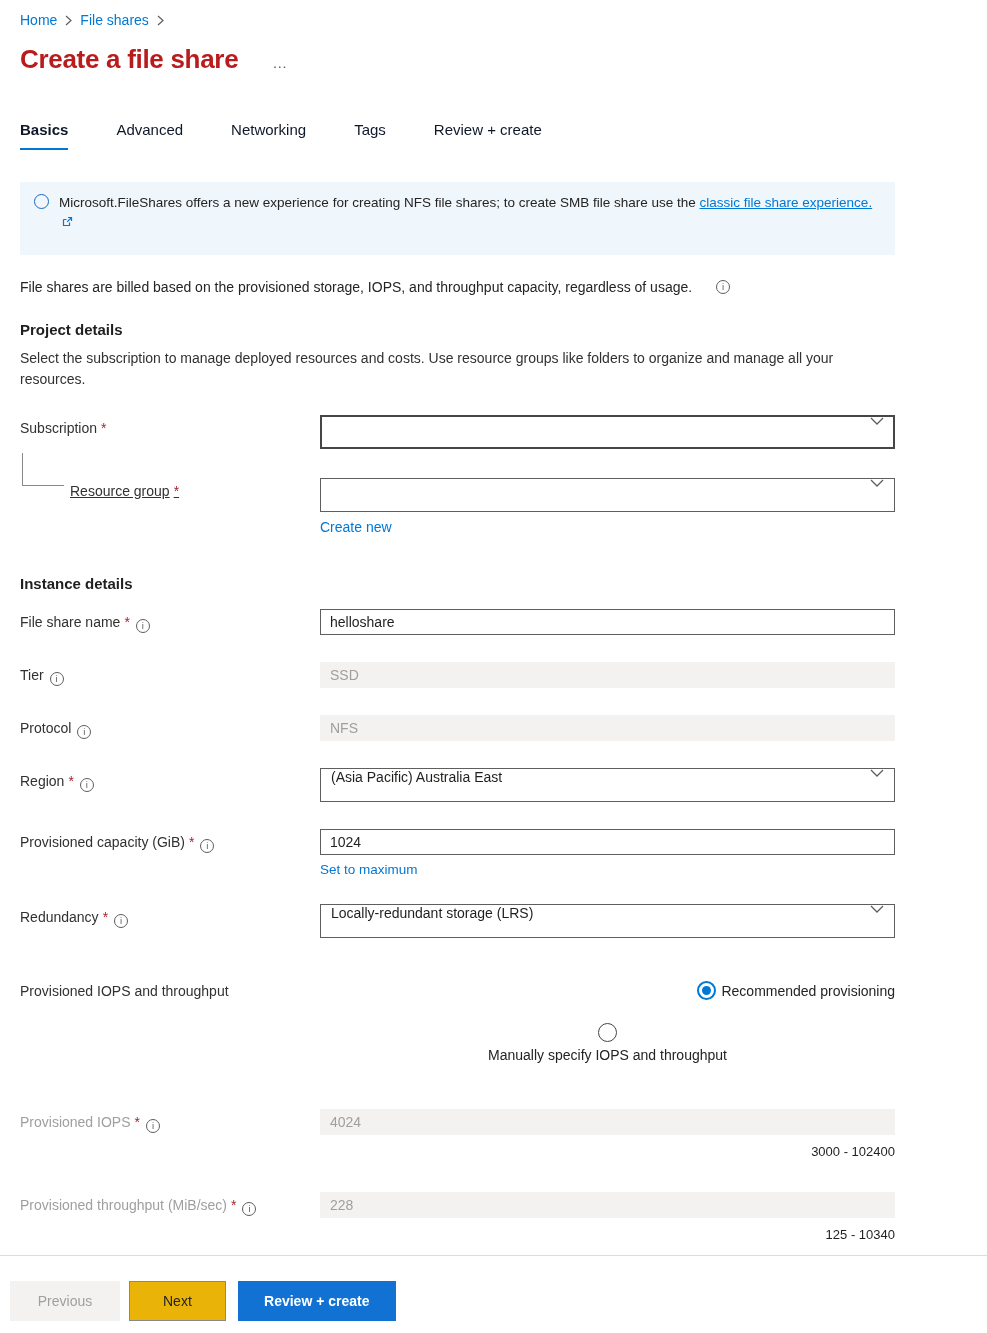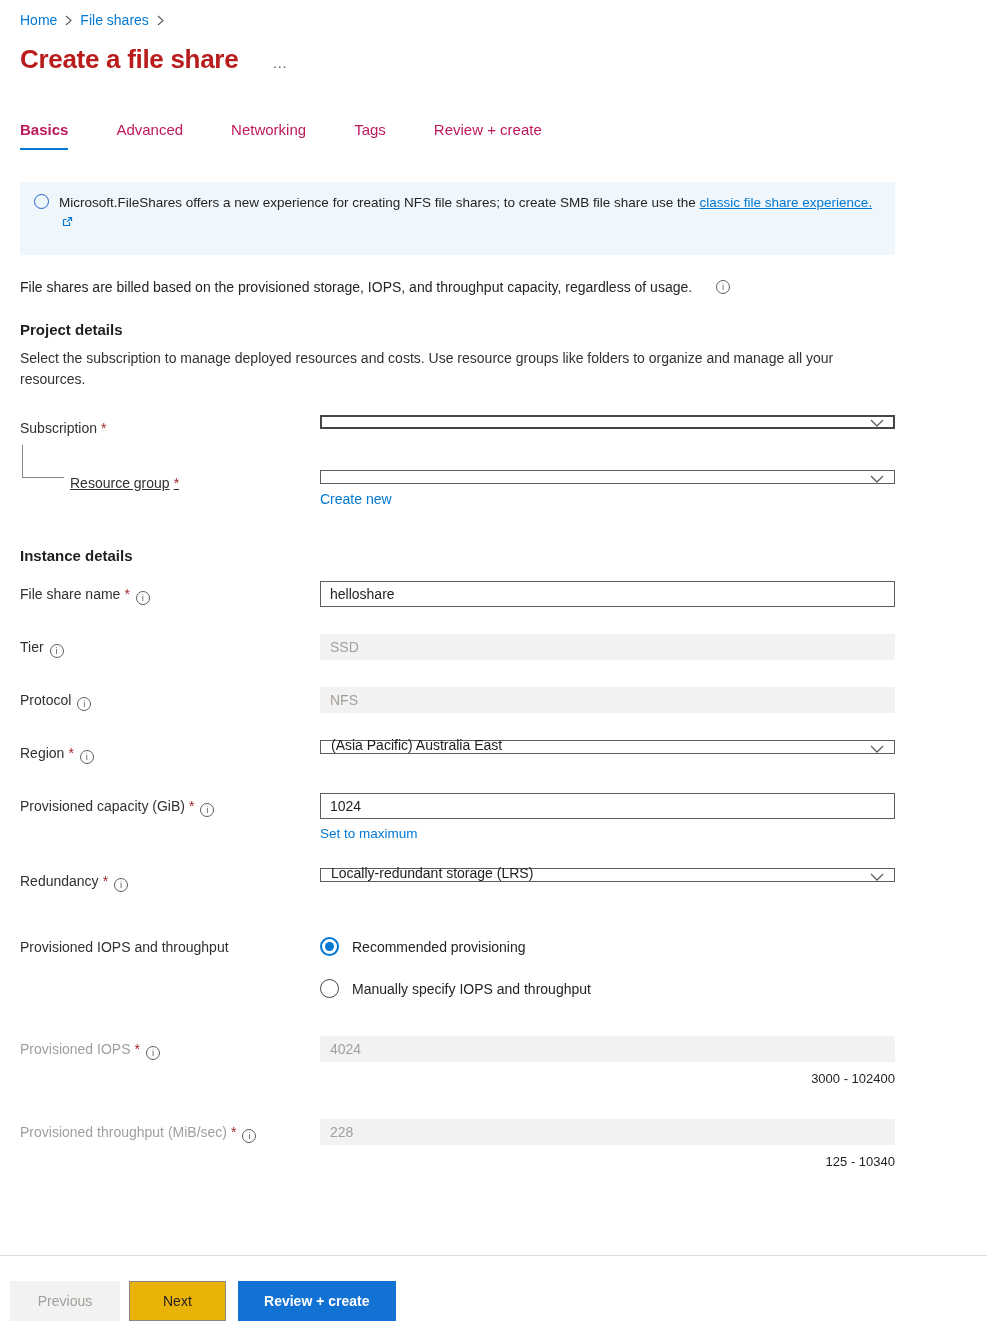--- a/index.html
+++ b/index.html
@@ -17,21 +17,21 @@
   .breadcrumb{display:flex;align-items:center;gap:7px;font-size:14px;margin-top:2px;}
   .breadcrumb a{color:var(--link);text-decoration:none;cursor:pointer;}
   .crumb-sep{color:#605e5c;display:inline-flex;margin-top:1px;}
 
   
   .title-row{display:flex;align-items:baseline;margin-top:16px;}
   .page-title{font-size:26px;font-weight:700;color:#b91c1c;letter-spacing:-0.3px;}
   .more-menu{margin-left:34px;color:#605e5c;font-size:15px;letter-spacing:1px;cursor:pointer;}
 
   
-  .tabs{display:flex;gap:48px;margin-top:46px;font-size:15px;color:#be185d;}
+  .tabs{display:flex;gap:48px;margin-top:46px;font-size:15px;color:#0f172a;}
   .tab{padding-bottom:10px;border-bottom:2px solid transparent;cursor:pointer;}
   .tab.active{font-weight:700;border-bottom-color:var(--accent);}
 
   
   .banner{margin-top:32px;background:var(--banner-bg);padding:11px 16px 23px 14px;display:flex;gap:10px;line-height:19px;font-size:13.5px;color:#252423;}
   .banner-icon{flex:none;width:15px;height:15px;border:1px solid #1a66c9;color:#1a66c9;border-radius:50%;text-align:center;line-height:14px;font-size:10px;margin-top:1px;}
   .banner a{color:var(--link);text-decoration:underline;}
   .ext-icon{display:inline-block;vertical-align:-1px;margin-left:3px;color:var(--link);}
 
   
@@ -45,35 +45,35 @@
   .required{color:var(--required-asterisk);margin-left:4px;}
 
   
   .form{margin-top:25px;}
   .row{display:flex;margin-bottom:27px;}
   .row-label{width:300px;flex:none;line-height:26px;color:var(--text);}
   .row-label.disabled{color:var(--disabled-text);}
   .row-control{flex:1;min-width:0;}
   .indent .row-label{padding-left:50px;text-decoration:underline;}
 
-  .dropdown{height:14px;border:1px solid #605e5c;background:#fff;display:flex;align-items:flex-end;justify-content:space-between;padding:0 10px;cursor:pointer;color:#201f1e;}
+  .dropdown{height:34px;border:1px solid #605e5c;background:#fff;display:flex;align-items:flex-start;justify-content:space-between;padding:0 10px;cursor:pointer;color:#201f1e;}
   .dropdown.focused{border:2px solid #484644;padding:0 9px;}
   .chevron{flex:none;display:inline-flex;color:#605e5c;}
   .textinput{width:100%;height:26px;border:1px solid #605e5c;padding:0 9px;font-size:14px;color:#201f1e;font-family:inherit;background:#fff;}
   .textinput:disabled{background:var(--disabled-bg);border-color:transparent;color:var(--disabled-text);}
   .inline-link{display:inline-block;margin-top:7px;color:var(--link);font-size:13.5px;text-decoration:none;cursor:pointer;}
 
   
   .connector{height:33px;margin-left:2px;width:64px;border-left:1px solid #8a8886;border-bottom:1px solid #8a8886;width:42px;}
   .connector-wrap{margin-bottom:0;}
 
   
   .radio-group{padding-top:3px;}
-  .radio-row{display:flex;align-items:center;gap:13px;margin-bottom:23px;cursor:pointer;}
-  .radio-row:last-child{margin-bottom:0;}
+  .radio-row{display:flex;align-items:center;gap:5px;margin-bottom:23px;cursor:pointer;justify-content:flex-end;}
+  .radio-row:last-child{margin-bottom:8px;flex-direction:column;}
   .radio{width:19px;height:19px;border-radius:50%;border:1px solid #484644;background:#fff;position:relative;flex:none;}
   .radio.selected{border:2px solid var(--accent);}
   .radio.selected::after{content:"";position:absolute;inset:3px;border-radius:50%;background:var(--accent);}
   .radio-label{color:#252423;}
 
   .range-note{text-align:right;font-size:13px;color:#201f1e;margin-top:9px;}
 
   .mt-heading-lg{margin-top:40px;}
   .row-gap-lg{margin-top:40px;}
   .row-gap-xl{margin-top:38px;}

